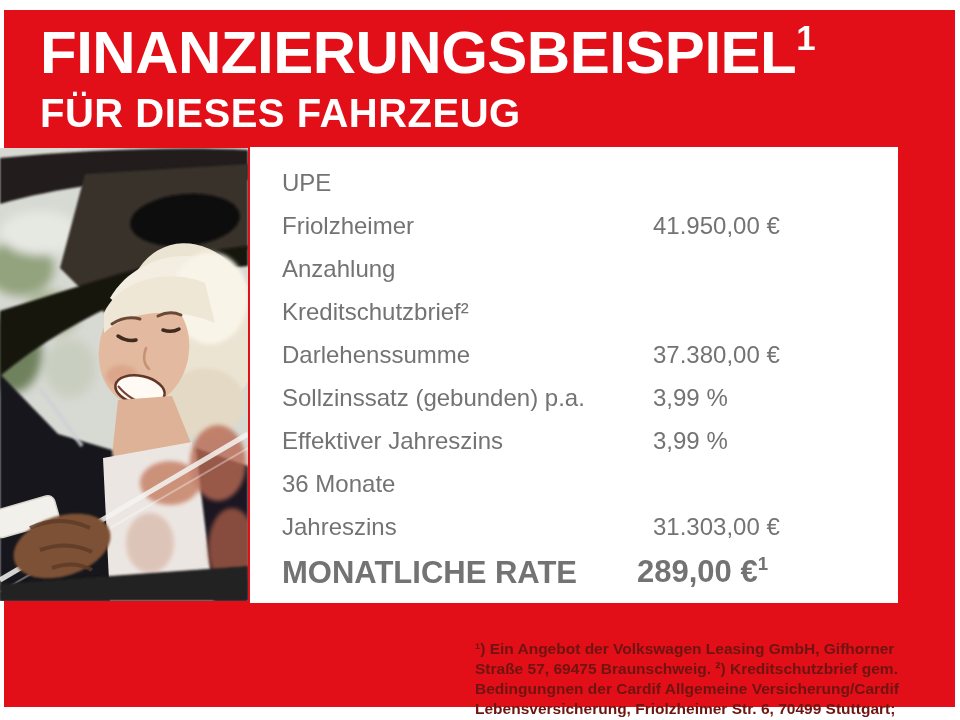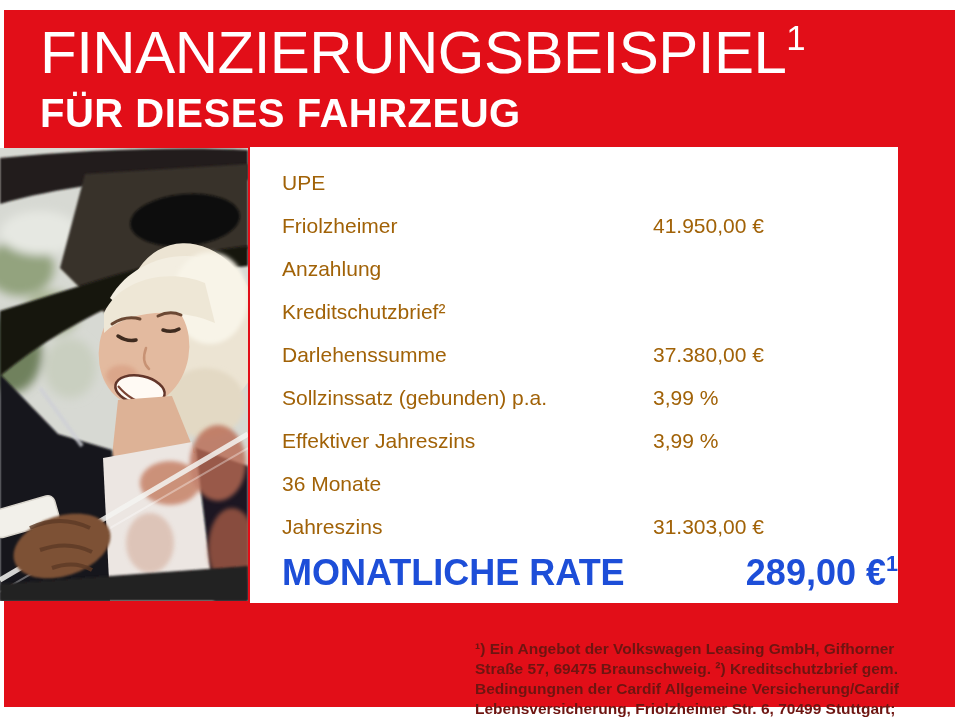--- a/index.html
+++ b/index.html
@@ -6,45 +6,45 @@
   .page{
     position:relative;width:960px;height:720px;background:#ffffff;
     font-family:"Liberation Sans",sans-serif;overflow:hidden;
   }
   .red-bg{
     position:absolute;left:4px;top:10px;width:951px;height:697px;
     background:#e20e18;
   }
   .header{position:absolute;left:40px;top:22px;color:#ffffff;}
   .header .title{
-    font-size:60px;font-weight:normal;line-height:1.02;letter-spacing:-0.5px;
+    font-size:60px;font-weight:bold;line-height:1.02;letter-spacing:-0.5px;
     white-space:nowrap;
   }
   .header .title sup{
     font-size:58%;position:relative;top:-2px;vertical-align:super;
   }
   .header .subtitle{
     font-size:40px;font-weight:bold;letter-spacing:0.5px;margin-top:8px;
     white-space:nowrap;
   }
   .photo{
     position:absolute;left:0;top:148px;width:248px;height:453px;overflow:hidden;
   }
   .photo svg{display:block;}
   .panel{
     position:absolute;left:250px;top:147px;width:648px;height:456px;
     background:#ffffff;box-sizing:border-box;padding:14px 0 0 32px;
   }
   .finrow{
     display:flex;align-items:center;height:43px;
-    font-size:21px;color:#a16207;
+    font-size:24px;color:#737373;
   }
   .finrow .label{width:371px;flex:none;white-space:nowrap;}
   .finrow .value{white-space:nowrap;}
-  .rate-row{height:49px;font-size:36px;font-weight:bold;color:#1d4ed8;justify-content:space-between;}
+  .rate-row{height:49px;font-size:31px;font-weight:bold;color:#737373;}
   .rate-row .label{width:355px;}
   .rate-row .value sup{font-size:60%;vertical-align:super;position:relative;top:-1px;}
   .footnote{
     position:absolute;left:475px;top:639px;width:425px;
     color:#6e1511;font-size:15.5px;font-weight:bold;line-height:20px;
   }
   .footnote div{white-space:nowrap;}
 </style>
 </head>
 <body>

